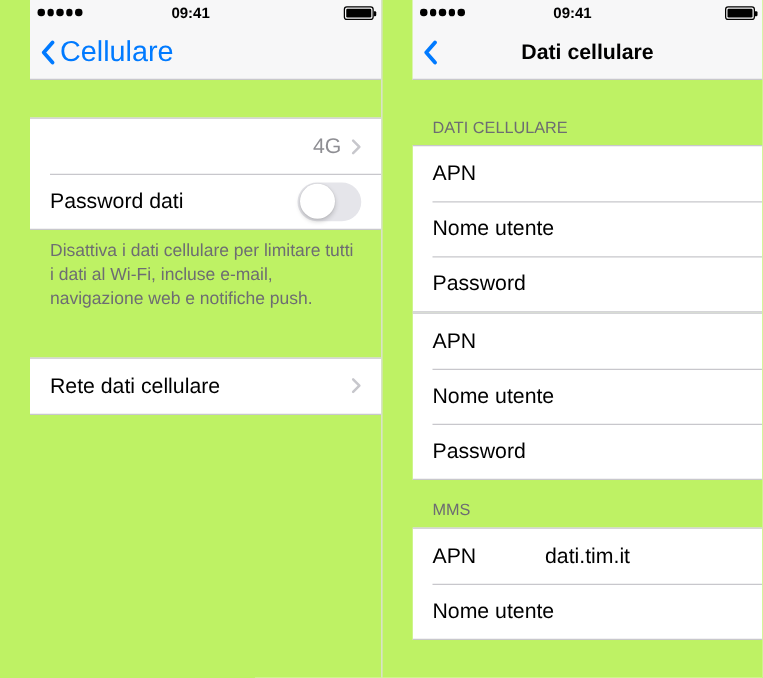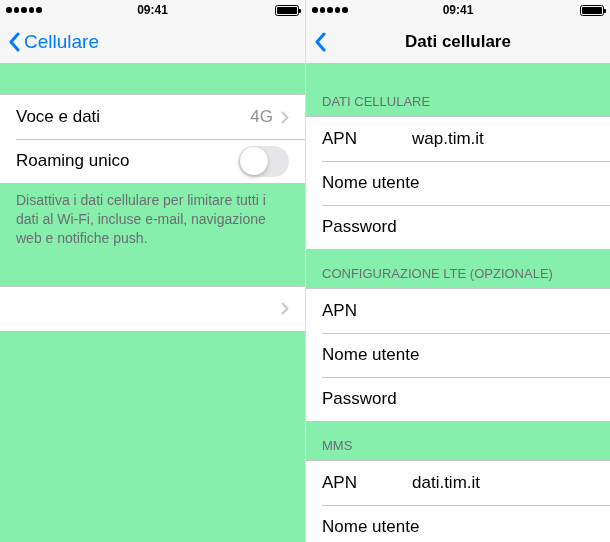--- a/index.html
+++ b/index.html
@@ -7,25 +7,26 @@
     font-family: -apple-system, "Helvetica Neue", Helvetica, Arial, sans-serif;
     background: #fff;
     width: 610px;
     height: 542px;
     overflow: hidden;
     display: flex;
   }
   .screen {
     width: 305px;
     height: 542px;
-    background: #86efac;
+    background: #bef264;
     display: flex;
     flex-direction: column;
     overflow: hidden;
     position: relative;
+    padding-left: 24px;
   }
   .screen + .screen { border-left: 1px solid #ddd; }
 
   
   .status-bar {
     height: 20px;
     background: #f7f7f8;
     display: flex;
     align-items: center;
     justify-content: space-between;
@@ -56,21 +57,21 @@
     border-bottom: 1px solid #c8c7cc;
     display: flex;
     align-items: center;
     position: relative;
     padding: 0 8px;
   }
   .nav-back {
     display: flex;
     align-items: center;
     color: #007aff;
-    font-size: 19px;
+    font-size: 23px;
     gap: 4px;
     cursor: pointer;
   }
   .chevron-left {
     width: 12px; height: 20px;
     display: inline-block;
   }
   .chevron-left svg { display: block; }
   .nav-title {
     position: absolute;
@@ -181,43 +182,43 @@
       <span>Cellulare</span>
     </div>
     <div class="nav-title"></div>
   </div>
 
   <div class="content">
     <div class="spacer-30"></div>
 
     <div class="cell-group">
       <div class="cell">
-        <span class="cell-label">Voce e dati</span>
         <span class="cell-value">4G</span>
         <span class="chevron-right">
           <svg viewBox="0 0 8 13" width="8" height="13">
               <polyline points="1.5,1.5 6.5,6.5 1.5,11.5" fill="none" stroke="#c7c7cc" stroke-width="2" stroke-linecap="round" stroke-linejoin="round"></polyline>
             </svg>
         </span>
       </div>
       <div class="cell">
-        <span class="cell-label">Roaming unico</span>
+        <span class="cell-label">Password dati</span>
         <span style="flex:1"></span>
         <span class="toggle">
           <span class="toggle-knob"></span>
         </span>
       </div>
     </div>
 
     <div class="group-footer">Disattiva i dati cellulare per limitare tutti i dati al Wi-Fi, incluse e-mail, navigazione web e notifiche push.</div>
 
     <div class="spacer-30"></div>
 
     <div class="cell-group">
       <div class="cell">
+        <span class="cell-label">Rete dati cellulare</span>
         <span style="flex:1"></span>
         <span class="chevron-right">
           <svg viewBox="0 0 8 13" width="8" height="13">
               <polyline points="1.5,1.5 6.5,6.5 1.5,11.5" fill="none" stroke="#c7c7cc" stroke-width="2" stroke-linecap="round" stroke-linejoin="round"></polyline>
             </svg>
         </span>
       </div>
     </div>
   </div>
 </div>
@@ -252,33 +253,31 @@
     </div>
     <div class="nav-title">Dati cellulare</div>
   </div>
 
   <div class="content">
 
     <div class="group-header first">DATI CELLULARE</div>
     <div class="cell-group">
       <div class="cell">
         <span class="cell-label narrow">APN</span>
-        <span class="cell-input-value">wap.tim.it</span>
       </div>
       <div class="cell">
         <span class="cell-label">Nome utente</span>
         <span class="cell-input-value"></span>
       </div>
       <div class="cell">
         <span class="cell-label">Password</span>
         <span class="cell-input-value"></span>
       </div>
     </div>
 
-    <div class="group-header">CONFIGURAZIONE LTE (OPZIONALE)</div>
     <div class="cell-group">
       <div class="cell">
         <span class="cell-label narrow">APN</span>
         <span class="cell-input-value"></span>
       </div>
       <div class="cell">
         <span class="cell-label">Nome utente</span>
         <span class="cell-input-value"></span>
       </div>
       <div class="cell">

